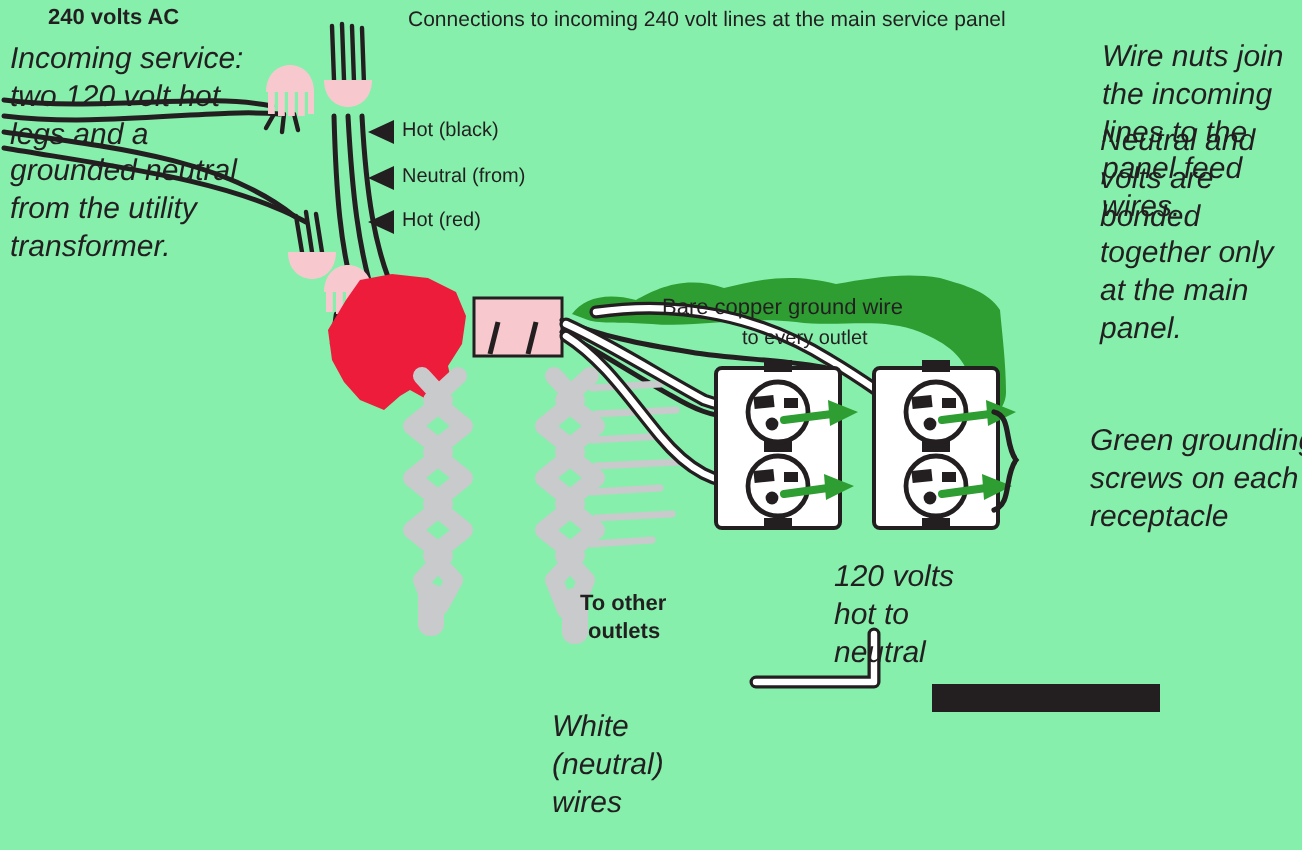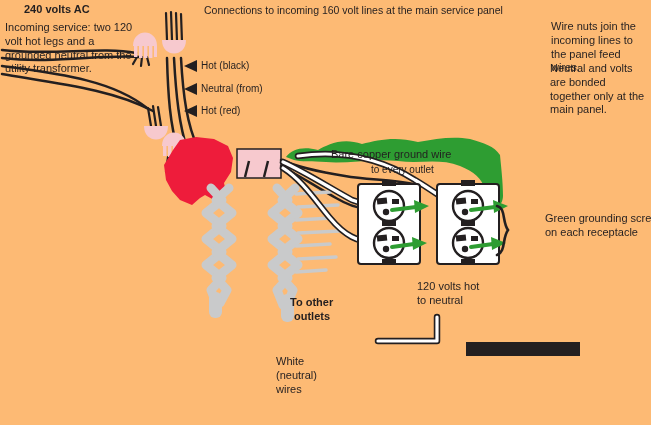--- a/index.html
+++ b/index.html
@@ -1,23 +1,23 @@
 <!DOCTYPE html>
 <html><head>
 <meta charset="utf-8">
 <style>
   html,body{margin:0;padding:0;background:#fff;}
   #stage{
     position:relative;width:651px;height:425px;overflow:hidden;
-    background:#fdba74;color:#231F20;
+    background:#86efac;color:#231F20;
     font-family:"Liberation Sans", sans-serif;
   }
   #art{position:absolute;left:0;top:0;}
   .lbl{position:absolute;color:#231F20;line-height:1.25;}
-  .s9{font-size:11px;}
+  .s9{font-size:15px;font-style:italic;}
   .s10{font-size:10px;}
   .s105{font-size:10.5px;}
   .s11{font-size:11px;}
   .b{font-weight:bold;}
   .nw{white-space:nowrap;}
 </style>
 </head>
 <body>
 
 <div id="stage">
@@ -192,21 +192,21 @@
       <polygon points="184,111 197,105 197,117"></polygon>
     </g>
 
     <rect x="466" y="342" width="114" height="14" fill="#231F20"></rect>
   </svg>
 
   <div class="lbl s11 b nw" style="left:24px;top:3px;">240 volts AC</div>
 
   <div class="lbl s9" style="left:5px;top:21px;width:128px;">Incoming service: two 120 volt hot legs and a grounded neutral from the utility transformer.</div>
 
-  <div class="lbl s105 nw" style="left:204px;top:4px;">Connections to incoming 160 volt lines at the main service panel</div>
+  <div class="lbl s105 nw" style="left:204px;top:4px;">Connections to incoming 240 volt lines at the main service panel</div>
 
   <div class="lbl s9" style="left:551px;top:20px;width:96px;">Wire nuts join the incoming lines to the panel feed wires.</div>
 
   <div class="lbl s10 nw" style="left:201px;top:60px;">Hot (black)</div>
   <div class="lbl s10 nw" style="left:201px;top:83px;">Neutral (from)</div>
   <div class="lbl s10 nw" style="left:201px;top:105px;">Hot (red)</div>
 
   <div class="lbl s9" style="left:550px;top:62px;width:98px;">Neutral and volts are bonded together only at the main panel.</div>
 
   <div class="lbl s11 nw" style="left:331px;top:128px;margin-top:20px;">Bare copper ground wire</div>

